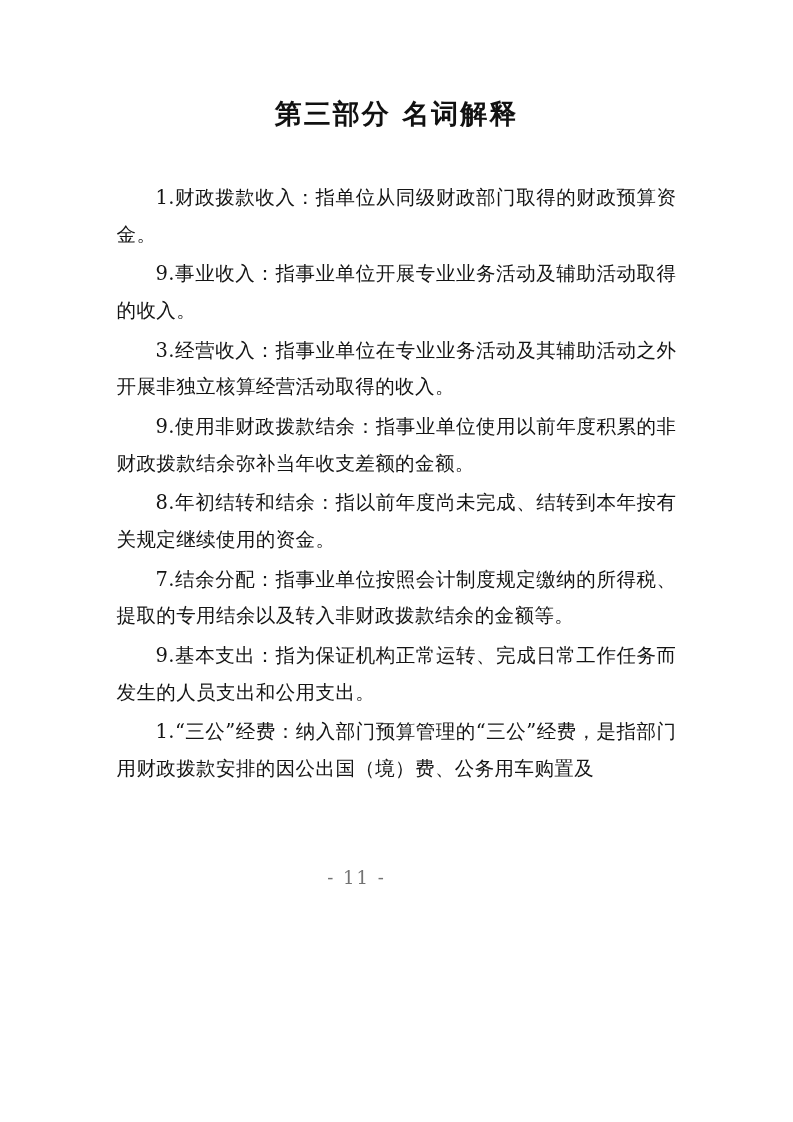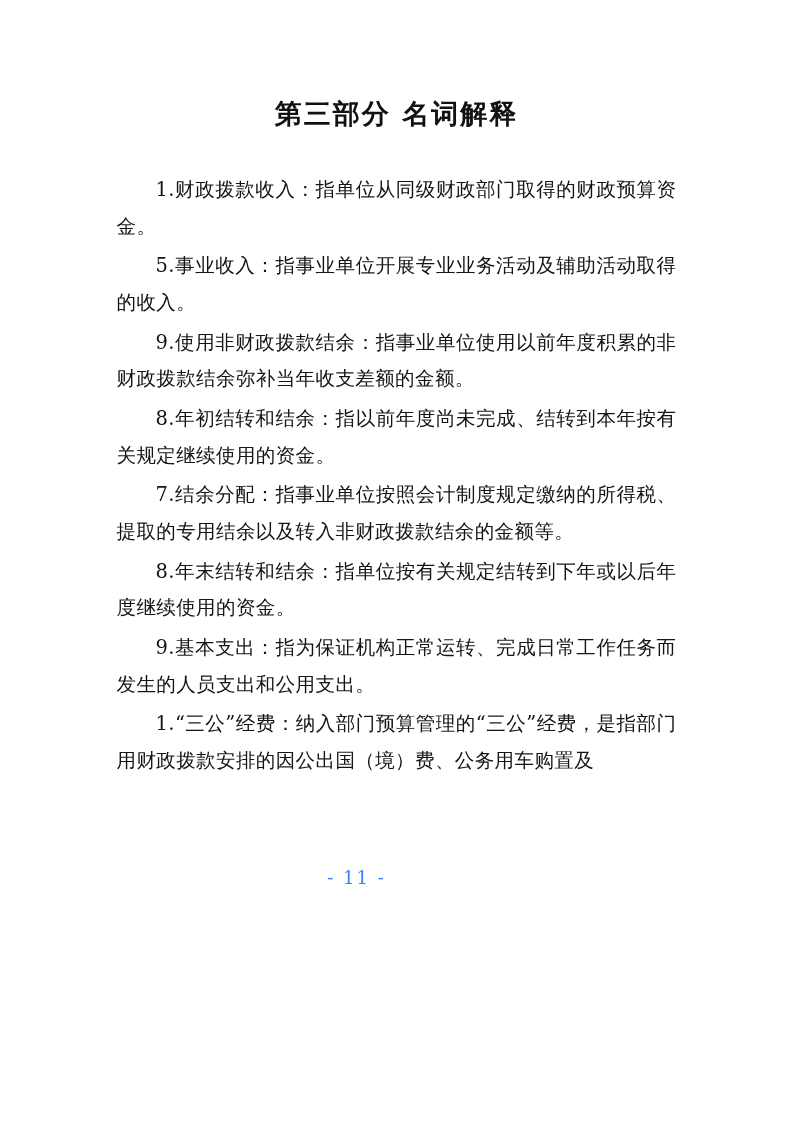--- a/index.html
+++ b/index.html
@@ -25,63 +25,63 @@
     text-align: center;
     font-size: 27px;
     font-weight: bold;
     letter-spacing: 2px;
     margin: 0;
     padding-top: 96px;
     color: #111111;
     font-family: "DejaVu Serif", "Liberation Serif", serif;
   }
   .body-block {
-    margin: 0 auto;
+    margin: 8px auto;
     padding-top: 40px;
     width: 560px;
   }
   .para {
     font-size: 19.5px;
     line-height: 1.88;
     text-align: justify;
     text-justify: inter-ideograph;
     text-indent: 2em;
     margin: 0 0 3px 0;
     color: #141414;
     letter-spacing: 0.4px;
   }
   .page-number {
     position: absolute;
     left: 0;
     right: 0;
     bottom: 48px;
     text-align: center;
     font-size: 18px;
-    color: #3b82f6;
+    color: #737373;
     letter-spacing: 2px;
     padding-right: 80px;
   }
   .page-number .pn-inner {
     display: inline-block;
   }
 </style>
 </head>
 <body>
 
 <div class="page">
 
   <h1 class="doc-title">第三部分  名词解释</h1>
 
   <div class="body-block">
     <p class="para">1.财政拨款收入：指单位从同级财政部门取得的财政预算资金。</p>
-    <p class="para">5.事业收入：指事业单位开展专业业务活动及辅助活动取得的收入。</p>
+    <p class="para">9.事业收入：指事业单位开展专业业务活动及辅助活动取得的收入。</p>
+    <p class="para">3.经营收入：指事业单位在专业业务活动及其辅助活动之外开展非独立核算经营活动取得的收入。</p>
     <p class="para">9.使用非财政拨款结余：指事业单位使用以前年度积累的非财政拨款结余弥补当年收支差额的金额。</p>
     <p class="para">8.年初结转和结余：指以前年度尚未完成、结转到本年按有关规定继续使用的资金。</p>
     <p class="para">7.结余分配：指事业单位按照会计制度规定缴纳的所得税、提取的专用结余以及转入非财政拨款结余的金额等。</p>
-    <p class="para">8.年末结转和结余：指单位按有关规定结转到下年或以后年度继续使用的资金。</p>
     <p class="para">9.基本支出：指为保证机构正常运转、完成日常工作任务而发生的人员支出和公用支出。</p>
     <p class="para">1.“三公”经费：纳入部门预算管理的“三公”经费，是指部门用财政拨款安排的因公出国（境）费、公务用车购置及</p>
   </div>
 
   <div class="page-number">
     <span class="pn-inner">- 11 -</span>
   </div>
 
 </div>
 

